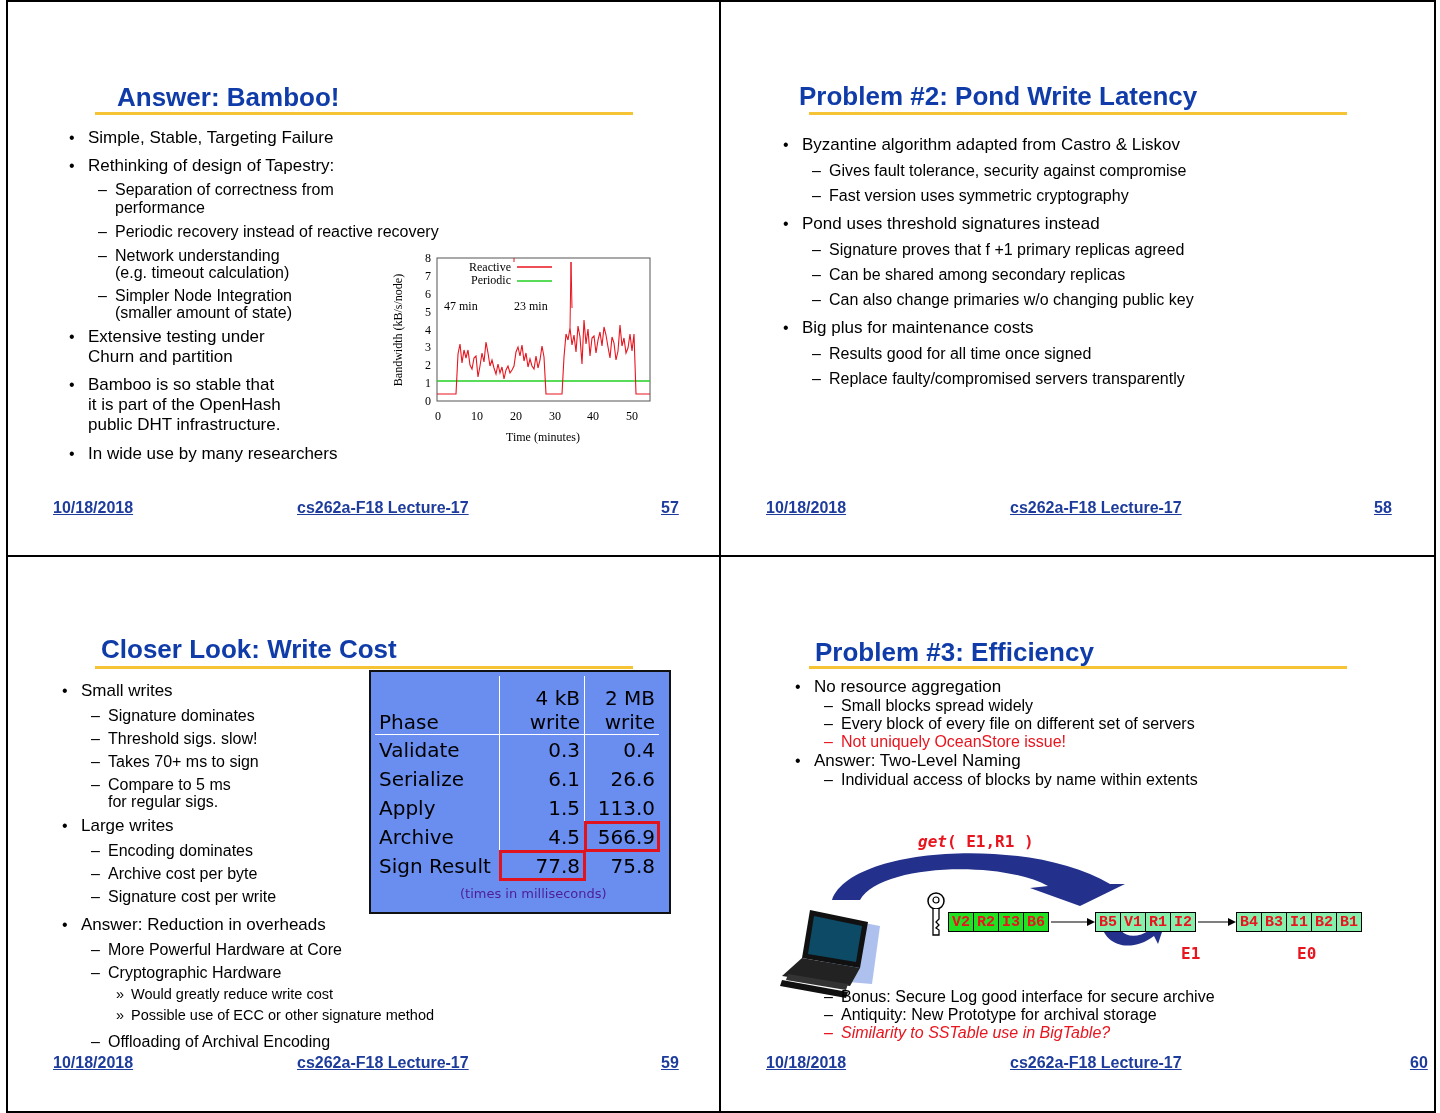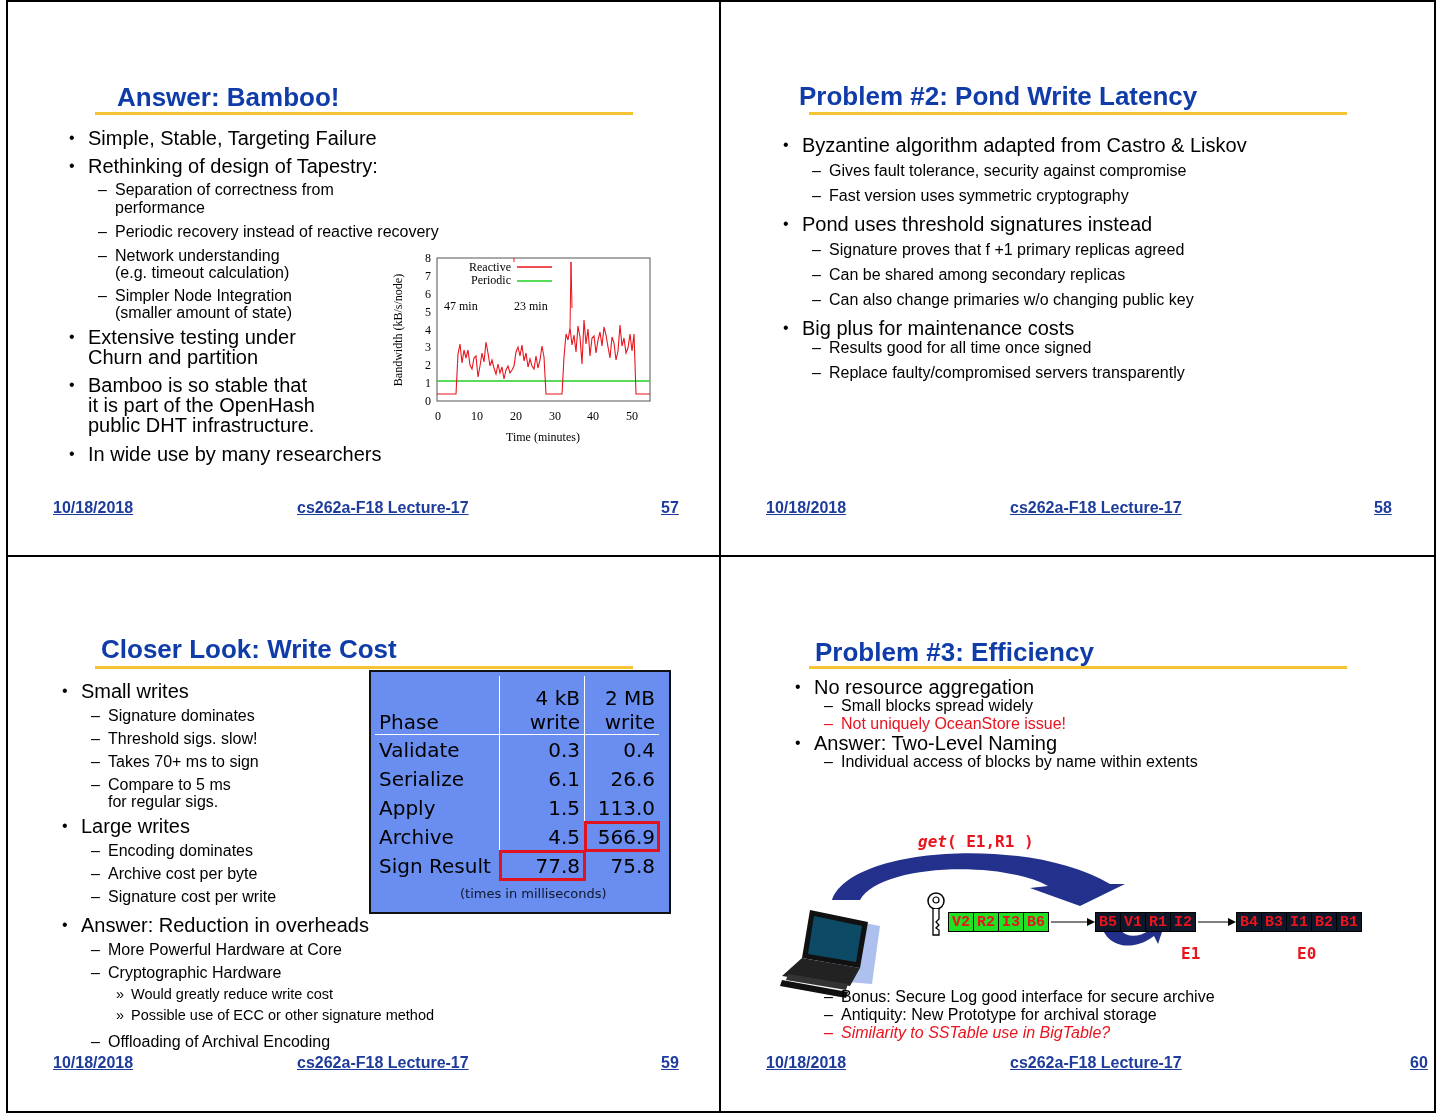--- a/index.html
+++ b/index.html
@@ -5,41 +5,41 @@
   html, body { margin:0; padding:0; background:#ffffff; }
   body { width:1440px; height:1113px; position:relative; overflow:hidden; font-family:"Liberation Sans", sans-serif; color:#000; }
   .frame { position:absolute; border:2px solid #000; box-sizing:border-box; }
   .vline { position:absolute; width:2px; background:#000; }
   .hline { position:absolute; height:2px; background:#000; }
   .slide { position:absolute; }
   .title { position:absolute; color:#0f3ca8; font-weight:bold; font-size:26px; white-space:nowrap; }
   .rule { position:absolute; height:3px; background:#f5c334; }
   .footer { position:absolute; color:#1d3c9c; font-weight:bold; font-size:16px; white-space:nowrap;text-decoration:underline; }
   ul.l1 { list-style:none; margin:0; padding:0; position:absolute; }
-  .b1 { position:relative; padding-left:22px; font-size:20px; line-height:22px; }
+  .b1 { position:relative; padding-left:22px; font-size:17px; line-height:22px; }
   .b1::before { content:"•"; position:absolute; left:3px; top:0; font-size:16px; }
   .b2 { position:relative; padding-left:49px; font-size:16px; line-height:18px; }
   .b2::before { content:"–"; position:absolute; left:32px; top:0; }
   .b3 { position:relative; padding-left:72px; font-size:14.5px; line-height:18px; }
   .b3::before { content:"»"; position:absolute; left:57px; top:0; }
   .red { color:#e8141e; }
   .ital { font-style:italic; }
   .ptable { position:absolute; background:#6a8ef0; border:2px solid #111; box-sizing:border-box; font-family:"DejaVu Sans", sans-serif; }
   .ptable table { border-collapse:collapse; position:absolute; left:4px; top:4px; }
   .ptable td, .ptable th { font-weight:normal; font-size:20px; padding:0 4px; height:29px; color:#000; }
   .ptable .hdr th { height:58px; vertical-align:bottom; line-height:24px; }
   .ptable .num { text-align:right; }
   .ptable .c1 { border-right:1px solid #fff; }
   .ptable .hdr th { border-bottom:1px solid #fff; }
   .hl { outline:3px solid #e0141e; outline-offset:-2px; }
-  .caption { position:absolute; color:#0f172a; font-size:13px; font-family:"DejaVu Sans", sans-serif; }
+  .caption { position:absolute; color:#4c1d95; font-size:13px; font-family:"DejaVu Sans", sans-serif; }
   .cell { display:inline-block; width:26px; height:20px; border:1px solid #000; box-sizing:border-box; margin-right:-1px; text-align:center; font-family:Liberation Mono, monospace; font-weight:bold; font-size:15px; line-height:19px; color:#e8141e; }
   .cells { position:absolute; display:flex; }
   .green { background:#22e022; }
-  .cyan { background:#0f172a; }
+  .cyan { background:#86efac; }
   .mono-red { font-family:"DejaVu Sans Mono", monospace; font-weight:bold; color:#e8141e; position:absolute; }
 </style>
 </head>
 <body>
 
 <div class="frame" style="left:6px;top:0;width:1430px;height:1113px;"></div>
 <div class="vline" style="left:719px;top:0;height:1113px;"></div>
 <div class="hline" style="left:6px;top:555px;width:1430px;"></div>
 
 <div class="slide" style="left:0;top:0;width:720px;height:556px;">
@@ -115,21 +115,21 @@
   <div class="rule" style="left:89px;top:112px;width:538px;"></div>
 
   <ul class="l1" style="left:60px;top:134px;width:620px;">
     <li class="b1" style="margin-bottom:6px;">Byzantine algorithm adapted from Castro &amp; Liskov</li>
     <li class="b2" style="margin-bottom:7px;">Gives fault tolerance, security against compromise</li>
     <li class="b2" style="margin-bottom:8px;">Fast version uses symmetric cryptography</li>
     <li class="b1" style="margin-bottom:6px;">Pond uses threshold signatures instead</li>
     <li class="b2" style="margin-bottom:7px;">Signature proves that f +1 primary replicas agreed</li>
     <li class="b2" style="margin-bottom:7px;">Can be shared among secondary replicas</li>
     <li class="b2" style="margin-bottom:8px;">Can also change primaries w/o changing public key</li>
-    <li class="b1" style="">Big plus for maintenance costs</li>
+    <li class="b1" style="margin-bottom:6px;">Big plus for maintenance costs</li>
     <li class="b2" style="margin-bottom:7px;">Results good for all time once signed</li>
     <li class="b2">Replace faulty/compromised servers transparently</li>
   </ul>
 
   <div class="footer" style="left:46px;top:499px;">10/18/2018</div>
   <div class="footer" style="left:290px;top:499px;">cs262a-F18 Lecture-17</div>
   <div class="footer" style="left:654px;top:499px;">58</div>
 </div>
 
 <div class="slide" style="left:0;top:556px;width:720px;height:557px;">
@@ -202,20 +202,21 @@
   <div class="footer" style="left:661px;top:498px;">59</div>
 </div>
 
 <div class="slide" style="left:720px;top:556px;width:720px;height:557px;">
   <div class="title" style="left:95px;top:81px;">Problem #3: Efficiency</div>
   <div class="rule" style="left:89px;top:110px;width:538px;"></div>
 
   <ul class="l1" style="left:72px;top:121px;width:620px;">
     <li class="b1" style="line-height:20px;">No resource aggregation</li>
     <li class="b2">Small blocks spread widely</li>
+    <li class="b2">Every block of every file on different set of servers</li>
     <li class="b2 red">Not uniquely OceanStore issue!</li>
     <li class="b1" style="line-height:20px;">Answer: Two-Level Naming</li>
     <li class="b2">Individual access of blocks by name within extents</li>
   </ul>
 
   <div style="position:absolute;left:60px;top:270px;width:600px;height:180px;">
     <div class="mono-red ital" style="left:138px;top:6px;font-size:16px;">
       <span>get</span><span style="font-style:normal;">( E1,R1 )</span>
     </div>
     <svg style="position:absolute;left:0;top:0;" width="600" height="180">

